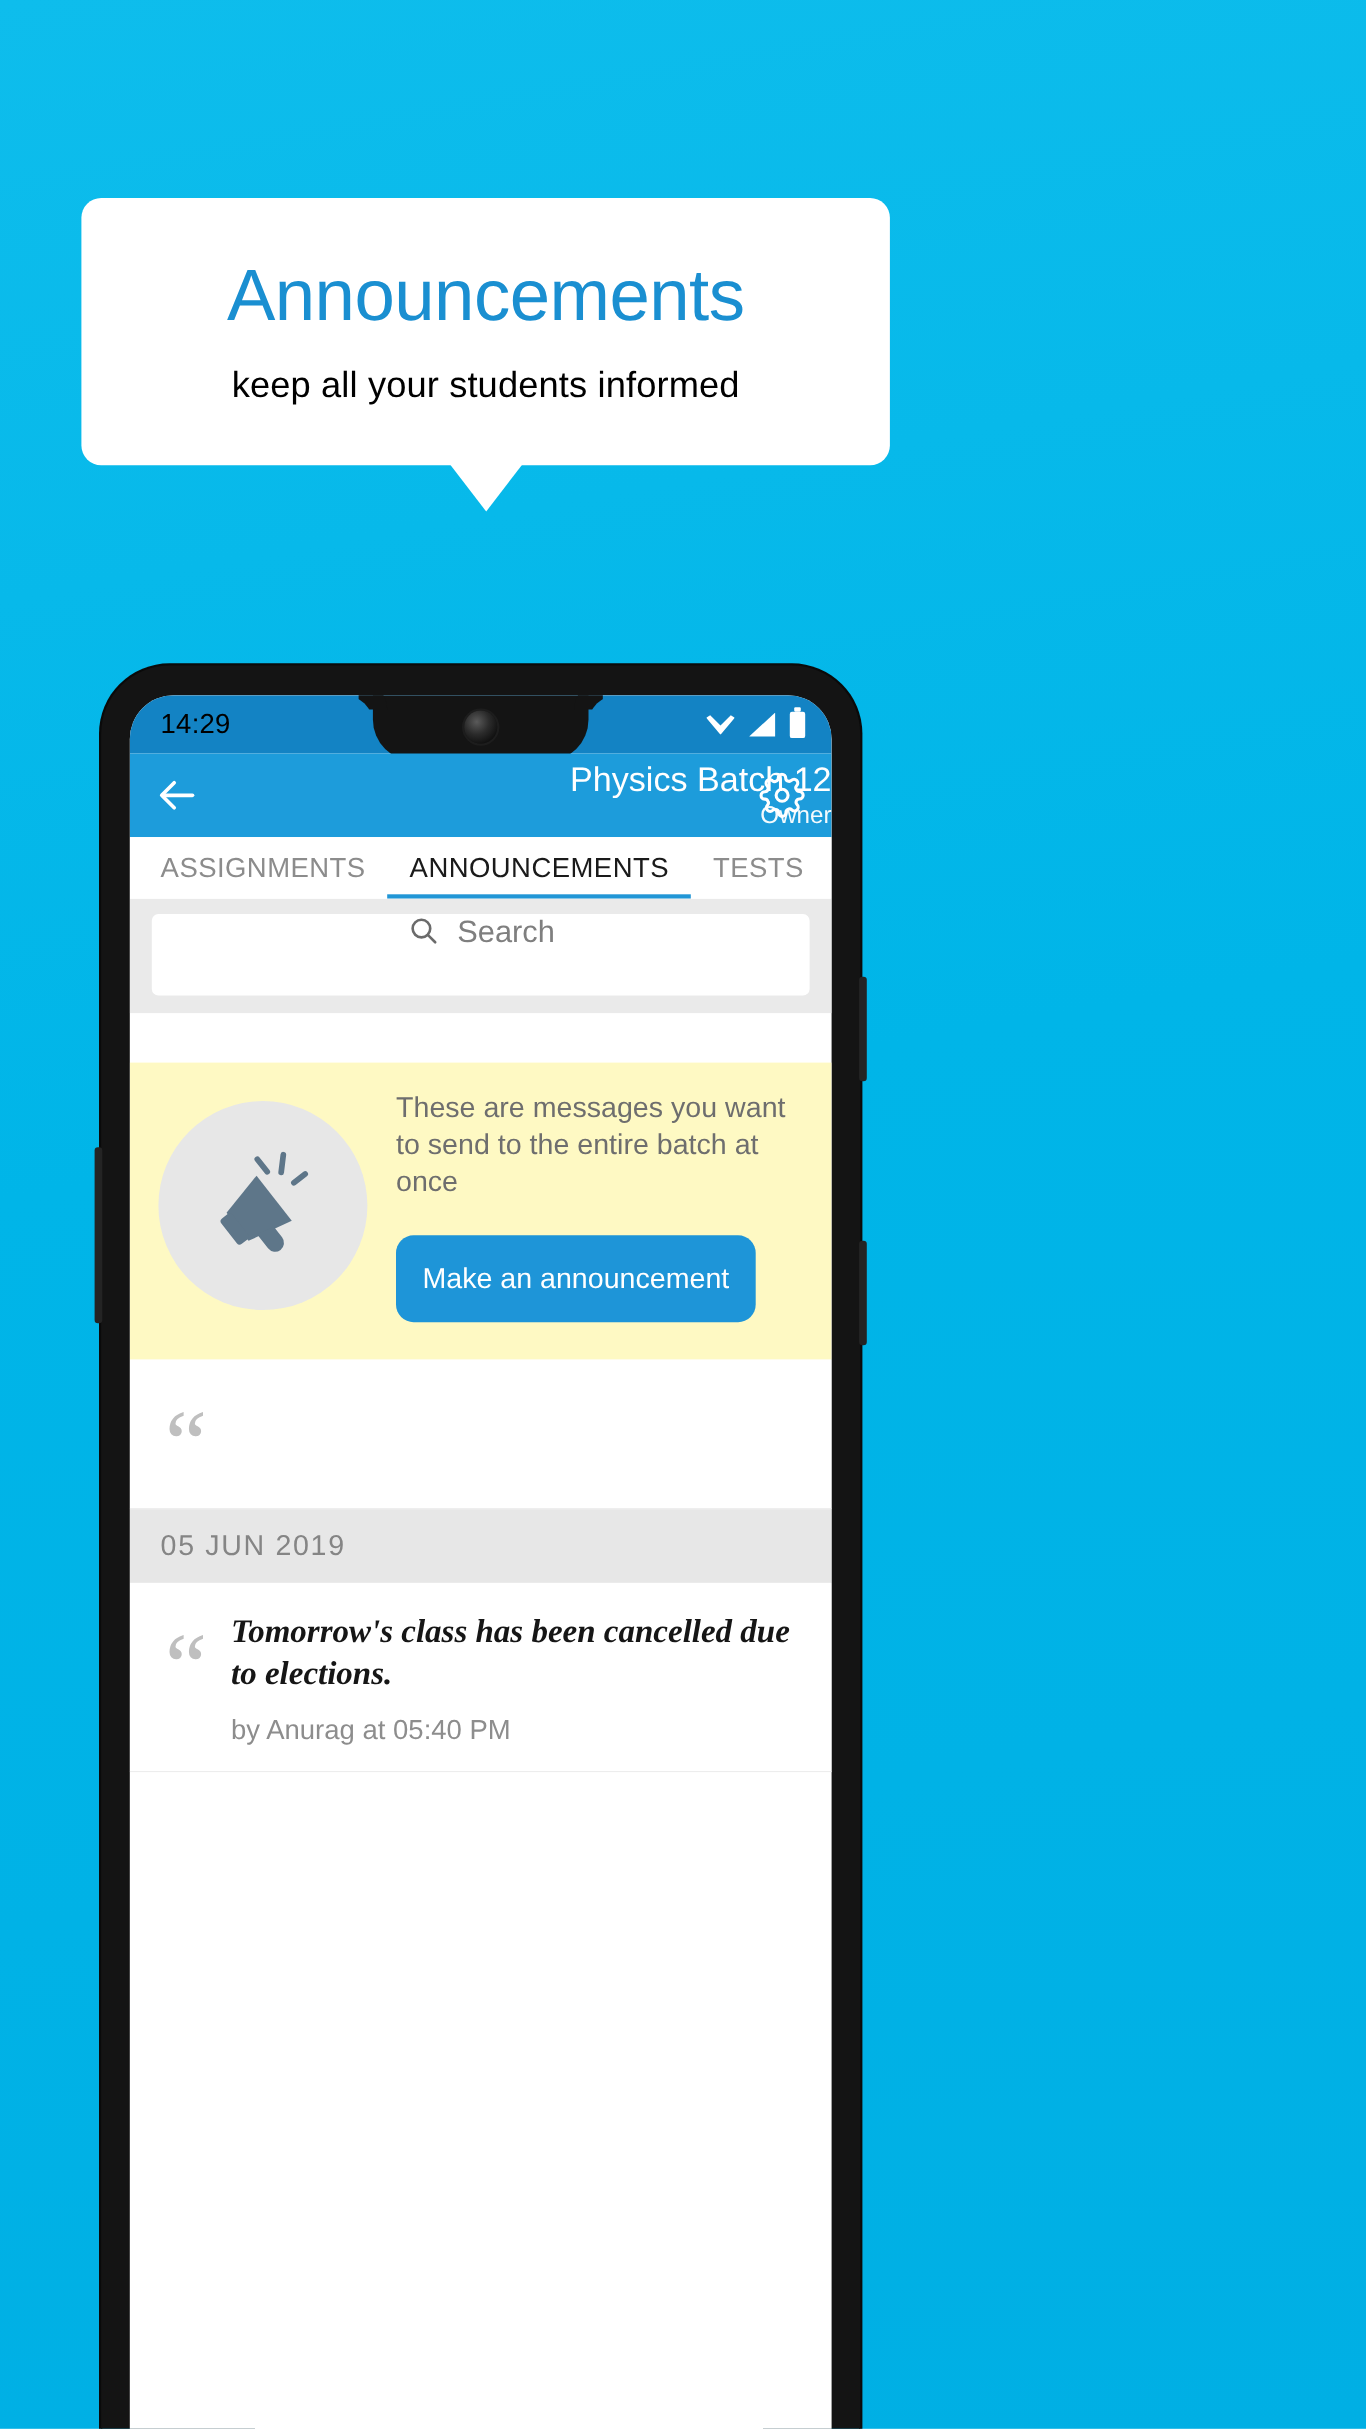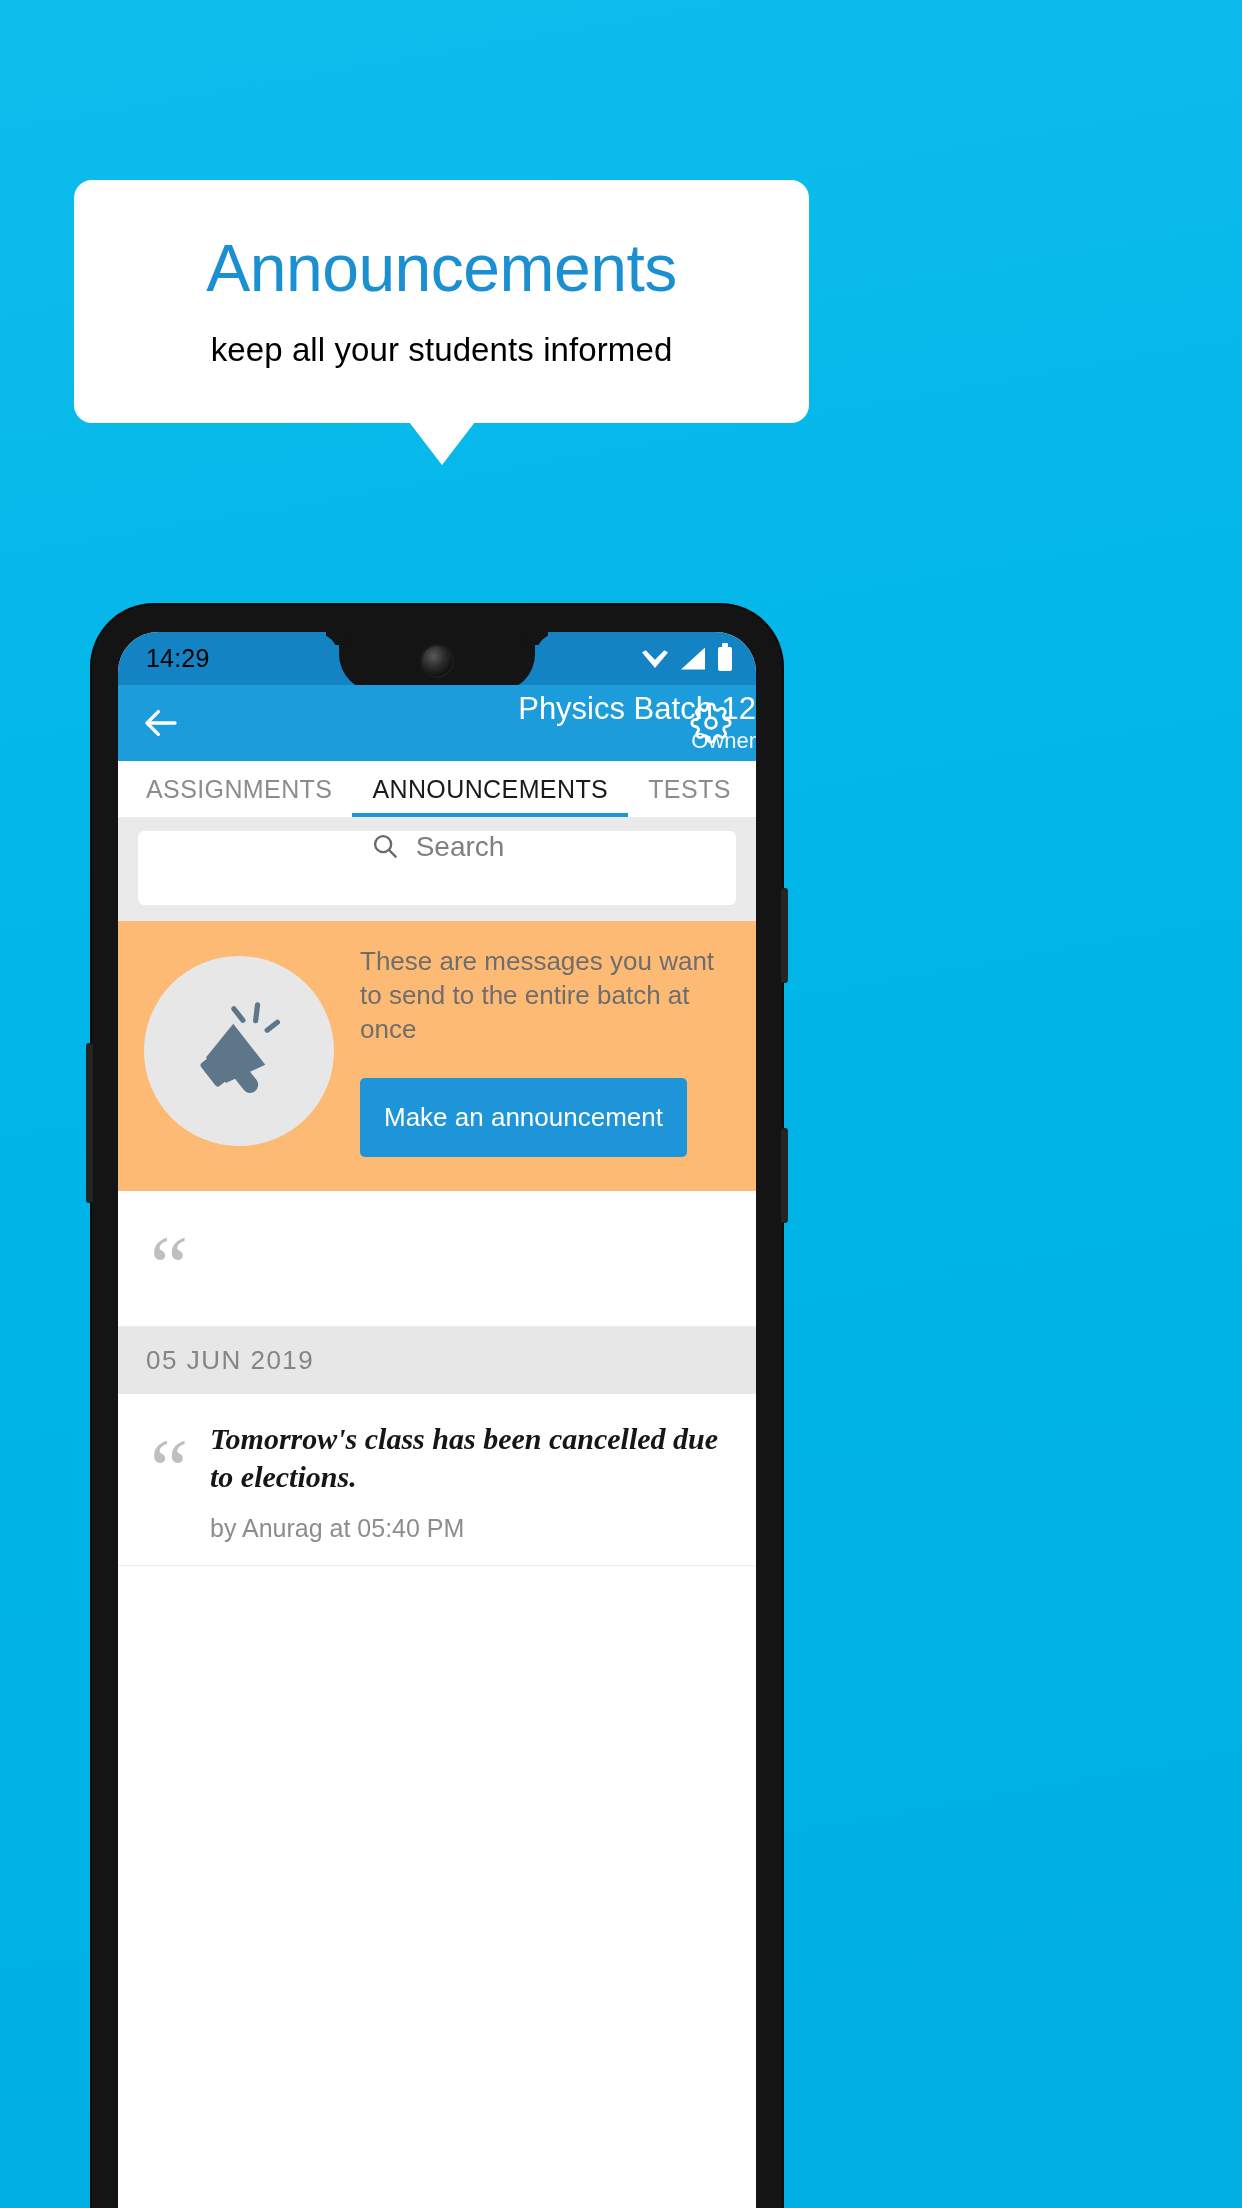--- a/index.html
+++ b/index.html
@@ -245,25 +245,26 @@
     justify-content: center;
     gap: 16px;
   }
   .search-text {
     font-size: 28px;
     color: #7f7f7f;
   }
 
   
   .empty-card {
-    background: #fdba74;
+    background: #fef9c3;
     padding: 24px 26px 34px 26px;
     display: flex;
     align-items: center;
     gap: 26px;
+    margin-top: 45px;
   }
   .mega-circle {
     flex: 0 0 auto;
     width: 190px; height: 190px;
     border-radius: 50%;
     background: #e7e7e7;
     display: flex;
     align-items: center;
     justify-content: center;
   }
@@ -273,21 +274,21 @@
     line-height: 1.3;
     color: #6e6e6e;
   }
   .cta-btn {
     display: inline-block;
     margin-top: 32px;
     background: #1e95d8;
     color: #ffffff;
     font-size: 26px;
     padding: 24px 24px;
-    border-radius: 5px;
+    border-radius: 16px;
     border: none;
     font-family: inherit;
   }
 
   
   .date-header {
     background: #e7e7e7;
     padding: 18px 0 18px 28px;
     font-size: 26px;
     color: #858585;

